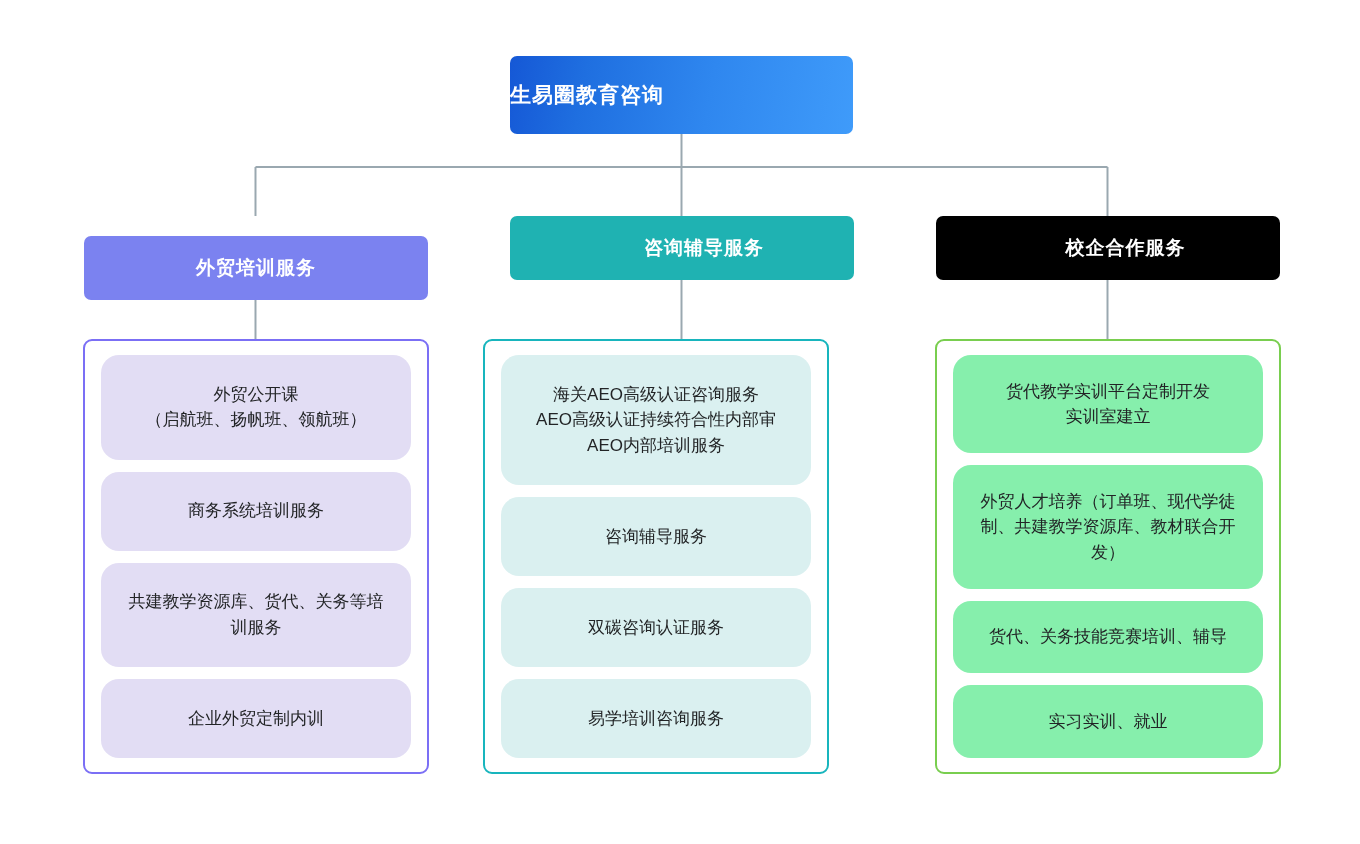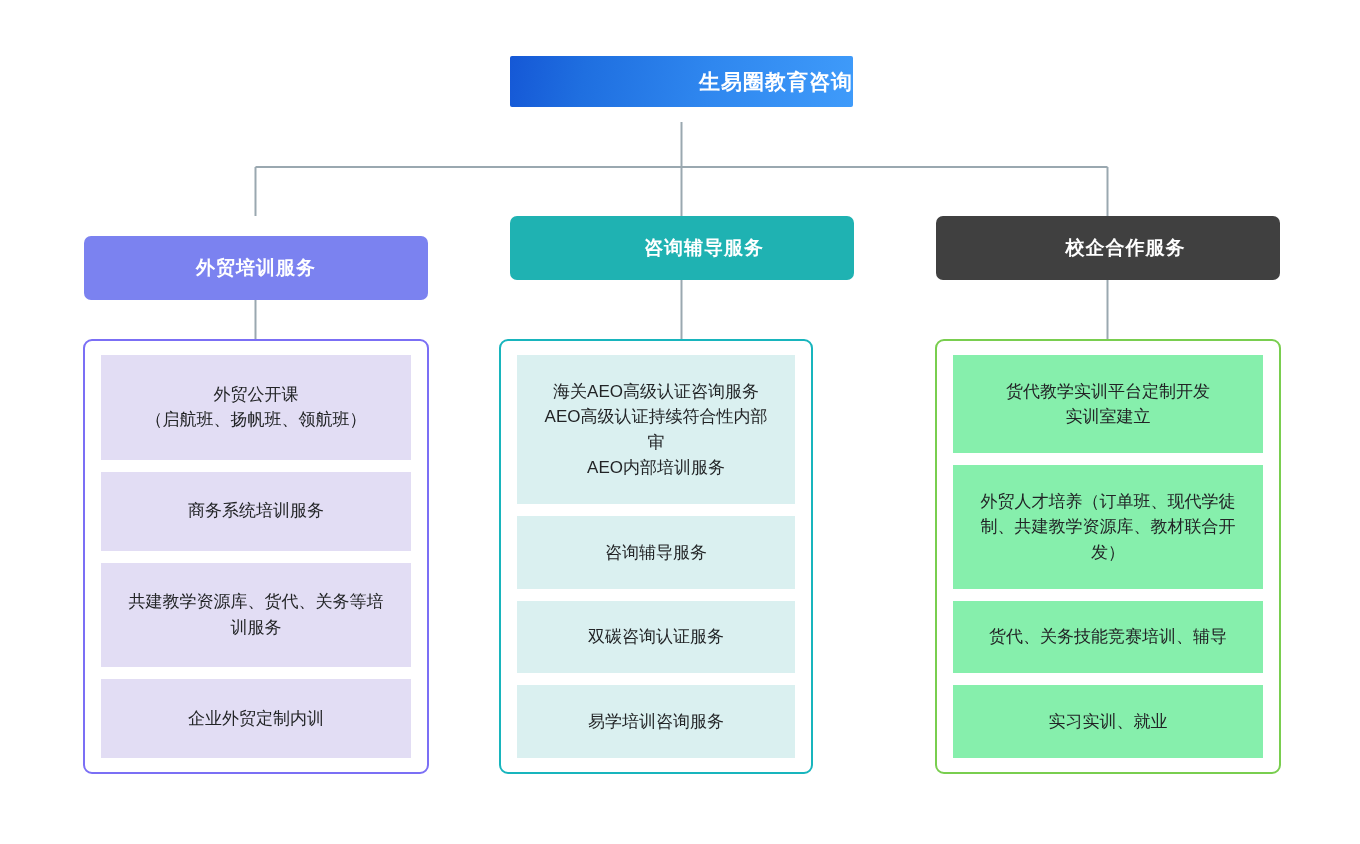--- a/index.html
+++ b/index.html
@@ -24,26 +24,26 @@
     width: 1360px; height: 844px;
     pointer-events: none;
   }
 
   
   .root-node {
     position: absolute;
     left: 510px;
     top: 56px;
     width: 343px;
-    height: 51px;
-    border-radius: 2px;
+    height: 78px;
+    border-radius: 7px;
     background: linear-gradient(100deg, #1558d6 0%, #1f6fe0 22%, #2f87ef 58%, #3f9bfa 100%);
     display: flex;
     align-items: center;
-    justify-content: flex-end;
+    justify-content: flex-start;
     color: #ffffff;
     font-size: 21px;
     font-weight: bold;
     letter-spacing: 1px;
   }
 
   
   .cat-header {
     position: absolute;
     top: 216px;
@@ -52,42 +52,42 @@
     display: flex;
     align-items: center;
     justify-content: center;
     color: #ffffff;
     font-size: 19px;
     font-weight: bold;
     letter-spacing: 1px;
   }
   .cat-header.c0 { left: 84px;  width: 344px; background: #7b82f0; margin-top: 20px; }
   .cat-header.c1 { left: 510px; width: 344px; background: #1fb2b2; padding-left: 44px; }
-  .cat-header.c2 { left: 936px; width: 344px; background: #404040; padding-left: 35px; }
+  .cat-header.c2 { left: 936px; width: 344px; background: #000000; padding-left: 35px; }
 
   
   .cat-box {
     position: absolute;
     top: 339px;
     height: 435px;
     border-radius: 9px;
     border: 2px solid #cccccc;
     background: #ffffff;
     padding: 14px 16px;
     display: flex;
     flex-direction: column;
     justify-content: space-between;
   }
   .cat-box.c0 { left: 83px;  width: 346px; border-color: #7b6ff5; }
-  .cat-box.c1 { left: 499px; width: 314px; border-color: #18b5bd; }
+  .cat-box.c1 { left: 483px; width: 346px; border-color: #18b5bd; }
   .cat-box.c2 { left: 935px; width: 346px; border-color: #79ce4f; }
 
   
   .item-card {
-    border-radius: 0;
+    border-radius: 18px;
     display: flex;
     align-items: center;
     justify-content: center;
     text-align: center;
     color: #222426;
     font-size: 17px;
     line-height: 1.5;
     padding: 10px 24px;
     flex: 1 1 auto;
     margin-bottom: 12px;

